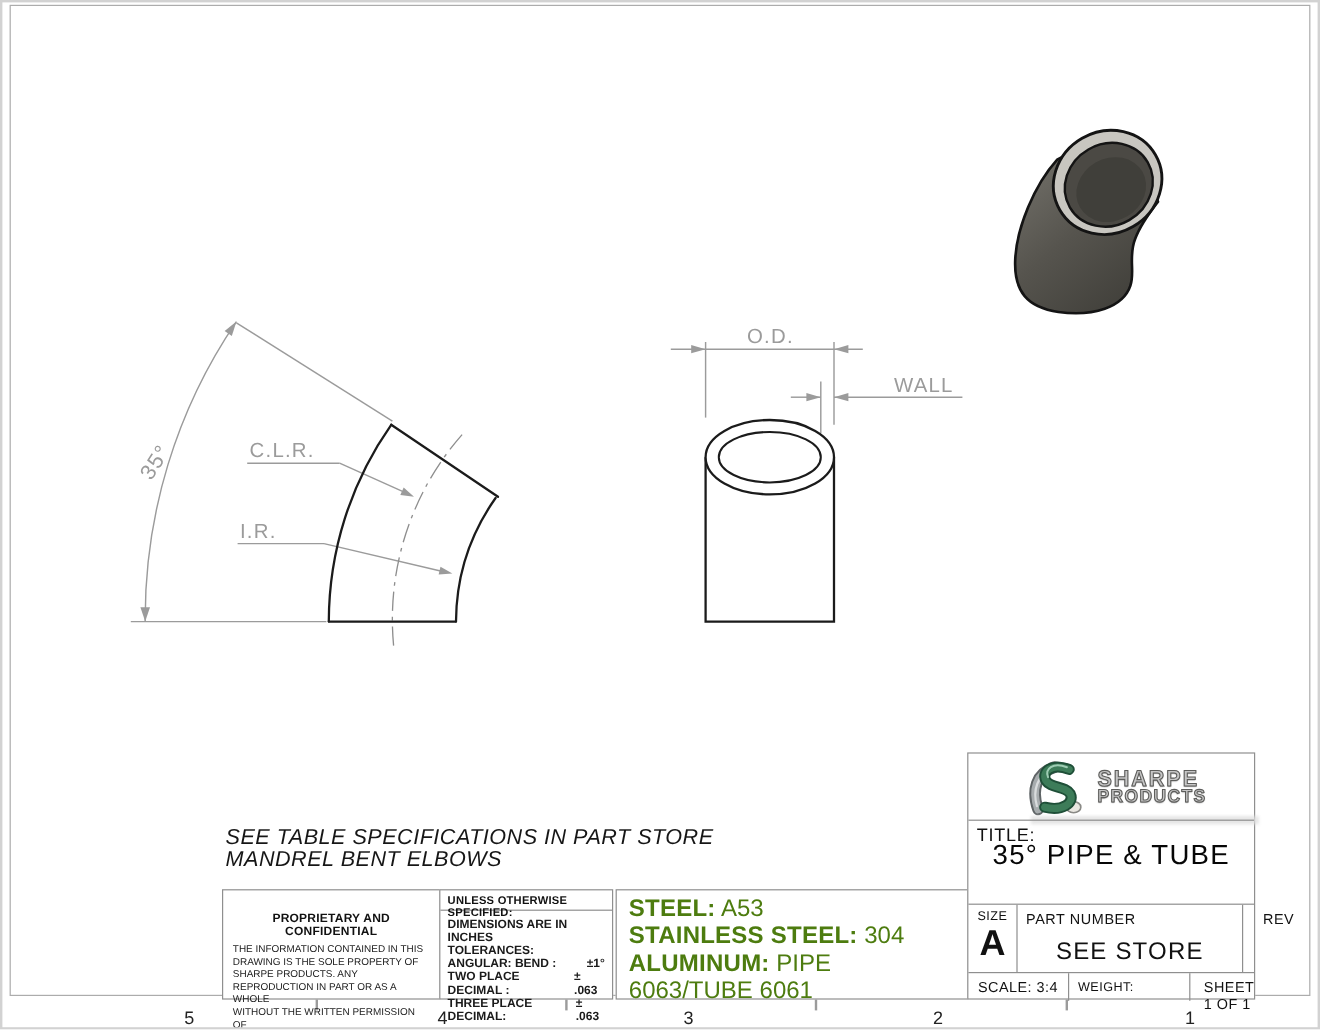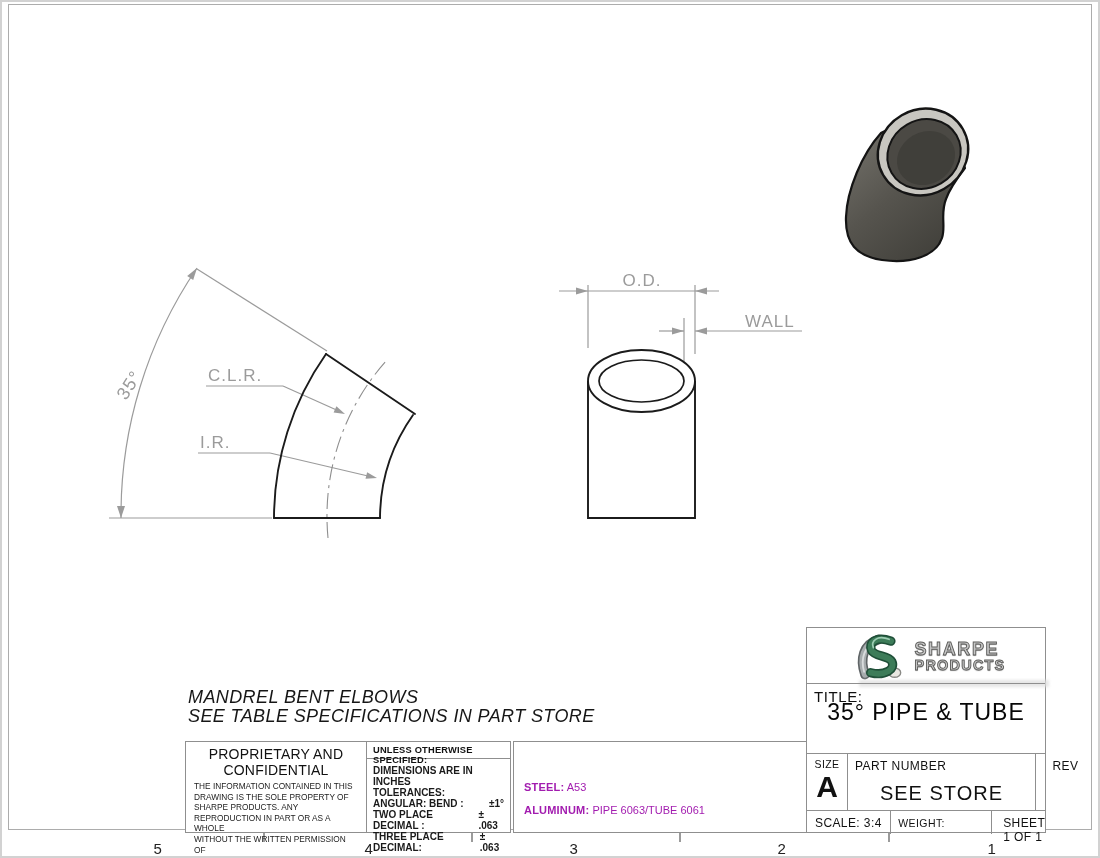--- a/index.html
+++ b/index.html
@@ -20,26 +20,26 @@
   
   .note{
     position:absolute;left:186px;top:686px;font-size:18px;font-style:italic;
     letter-spacing:.4px;line-height:19px;color:#161616;white-space:nowrap;
   }
   
   .block{position:absolute;top:739px;height:92px;border:1px solid #8f8f8f;box-sizing:border-box;background:#fff;}
   .blk-prop{left:183px;width:182px;padding:3px 8px;}
   .blk-tol{left:364px;width:145px;font-weight:bold;}
   .blk-mat{left:511px;width:294px;}
-  .prop-title{font-size:14px;font-weight:normal;text-align:center;letter-spacing:.2px;margin-top:1px;}
+  .prop-title{font-size:10px;font-weight:bold;text-align:center;letter-spacing:.2px;margin-top:15px;}
   .prop-body{font-size:8.3px;line-height:10.6px;margin-top:3px;white-space:pre-line;color:#222;}
   .blk-head{font-size:9.3px;letter-spacing:.2px;padding:3px 6px 2px 6px;border-bottom:1px solid #8f8f8f;height:11px;}
   .tol-body{padding:6px 6px 0 6px;font-size:10px;line-height:11px;color:#1a1a1a;}
   .tol-row{display:flex;justify-content:space-between;}
-  .mat-body{padding:4px 10px 0 10px;font-size:11px;line-height:23px;color:#a21caf;margin-top:30px;}
+  .mat-body{padding:4px 10px 0 10px;font-size:20px;line-height:23px;color:#4d7c0f;}
   .mat-body b{letter-spacing:.2px;}
   
   .tblock{position:absolute;left:804px;top:625px;width:240px;height:206px;border:1px solid #8f8f8f;box-sizing:border-box;background:#fff;}
   .logo-cell{position:absolute;left:0;top:0;width:100%;height:55px;display:flex;align-items:center;justify-content:center;gap:6px;}
   .brand{line-height:.92;transform:scaleY(1.04);}
   .brand-l1{font-size:18px;font-weight:700;letter-spacing:1.6px;color:#c6c6c6;
     -webkit-text-stroke:.9px #5d5d5b;text-shadow:0 1px 1px rgba(0,0,0,.38);}
   .brand-l2{font-size:14.5px;font-weight:700;letter-spacing:1.2px;color:#c6c6c6;
     -webkit-text-stroke:.9px #5d5d5b;text-shadow:0 1px 1px rgba(0,0,0,.38);}
   .smudge{position:absolute;left:52px;top:52px;width:190px;height:7px;background:#dedede;filter:blur(1.5px);opacity:.75;}
@@ -149,22 +149,22 @@
                C 944,224 938,212 944,197
                C 948,186 956,175 963,166
                C 955,142 910,112 879,131 Z" fill="url(#bodyGrad)" stroke="#141414" stroke-width="2.2" stroke-linejoin="round"></path>
       <ellipse cx="921" cy="150" rx="46" ry="42.5" transform="rotate(-30 921 150)" fill="#c8c6c0" stroke="#141414" stroke-width="2.4"></ellipse>
       <ellipse cx="922" cy="152" rx="37.5" ry="34" transform="rotate(-30 922 152)" fill="#4b4944" stroke="#141414" stroke-width="2"></ellipse>
       <ellipse cx="924" cy="156" rx="30" ry="26" transform="rotate(-30 924 156)" fill="#403f3a" stroke="none"></ellipse>
     </g>
   </svg>
 
   <div class="note">
+    <div>SEE TABLE SPECIFICATIONS IN PART STORE</div>
     <div>MANDREL BENT ELBOWS</div>
-    <div>SEE TABLE SPECIFICATIONS IN PART STORE</div>
   </div>
 
   <div class="block blk-prop">
     <div class="prop-title">PROPRIETARY AND CONFIDENTIAL</div>
     <div class="prop-body">THE INFORMATION CONTAINED IN THIS
 DRAWING IS THE SOLE PROPERTY OF
 SHARPE PRODUCTS.  ANY
 REPRODUCTION IN PART OR AS A WHOLE
 WITHOUT THE WRITTEN PERMISSION OF
 SHARPE PRODUCTS IS
@@ -189,20 +189,24 @@
         <span>± .063</span>
       </div>
     </div>
   </div>
 
   <div class="block blk-mat">
     <div class="mat-body">
       <div>
         <b>STEEL:</b>
         <span>A53</span>
+      </div>
+      <div>
+        <b>STAINLESS STEEL:</b>
+        <span>304</span>
       </div>
       <div>
         <b>ALUMINUM:</b>
         <span>PIPE 6063/TUBE 6061</span>
       </div>
     </div>
   </div>
 
   <div class="tblock">
 

